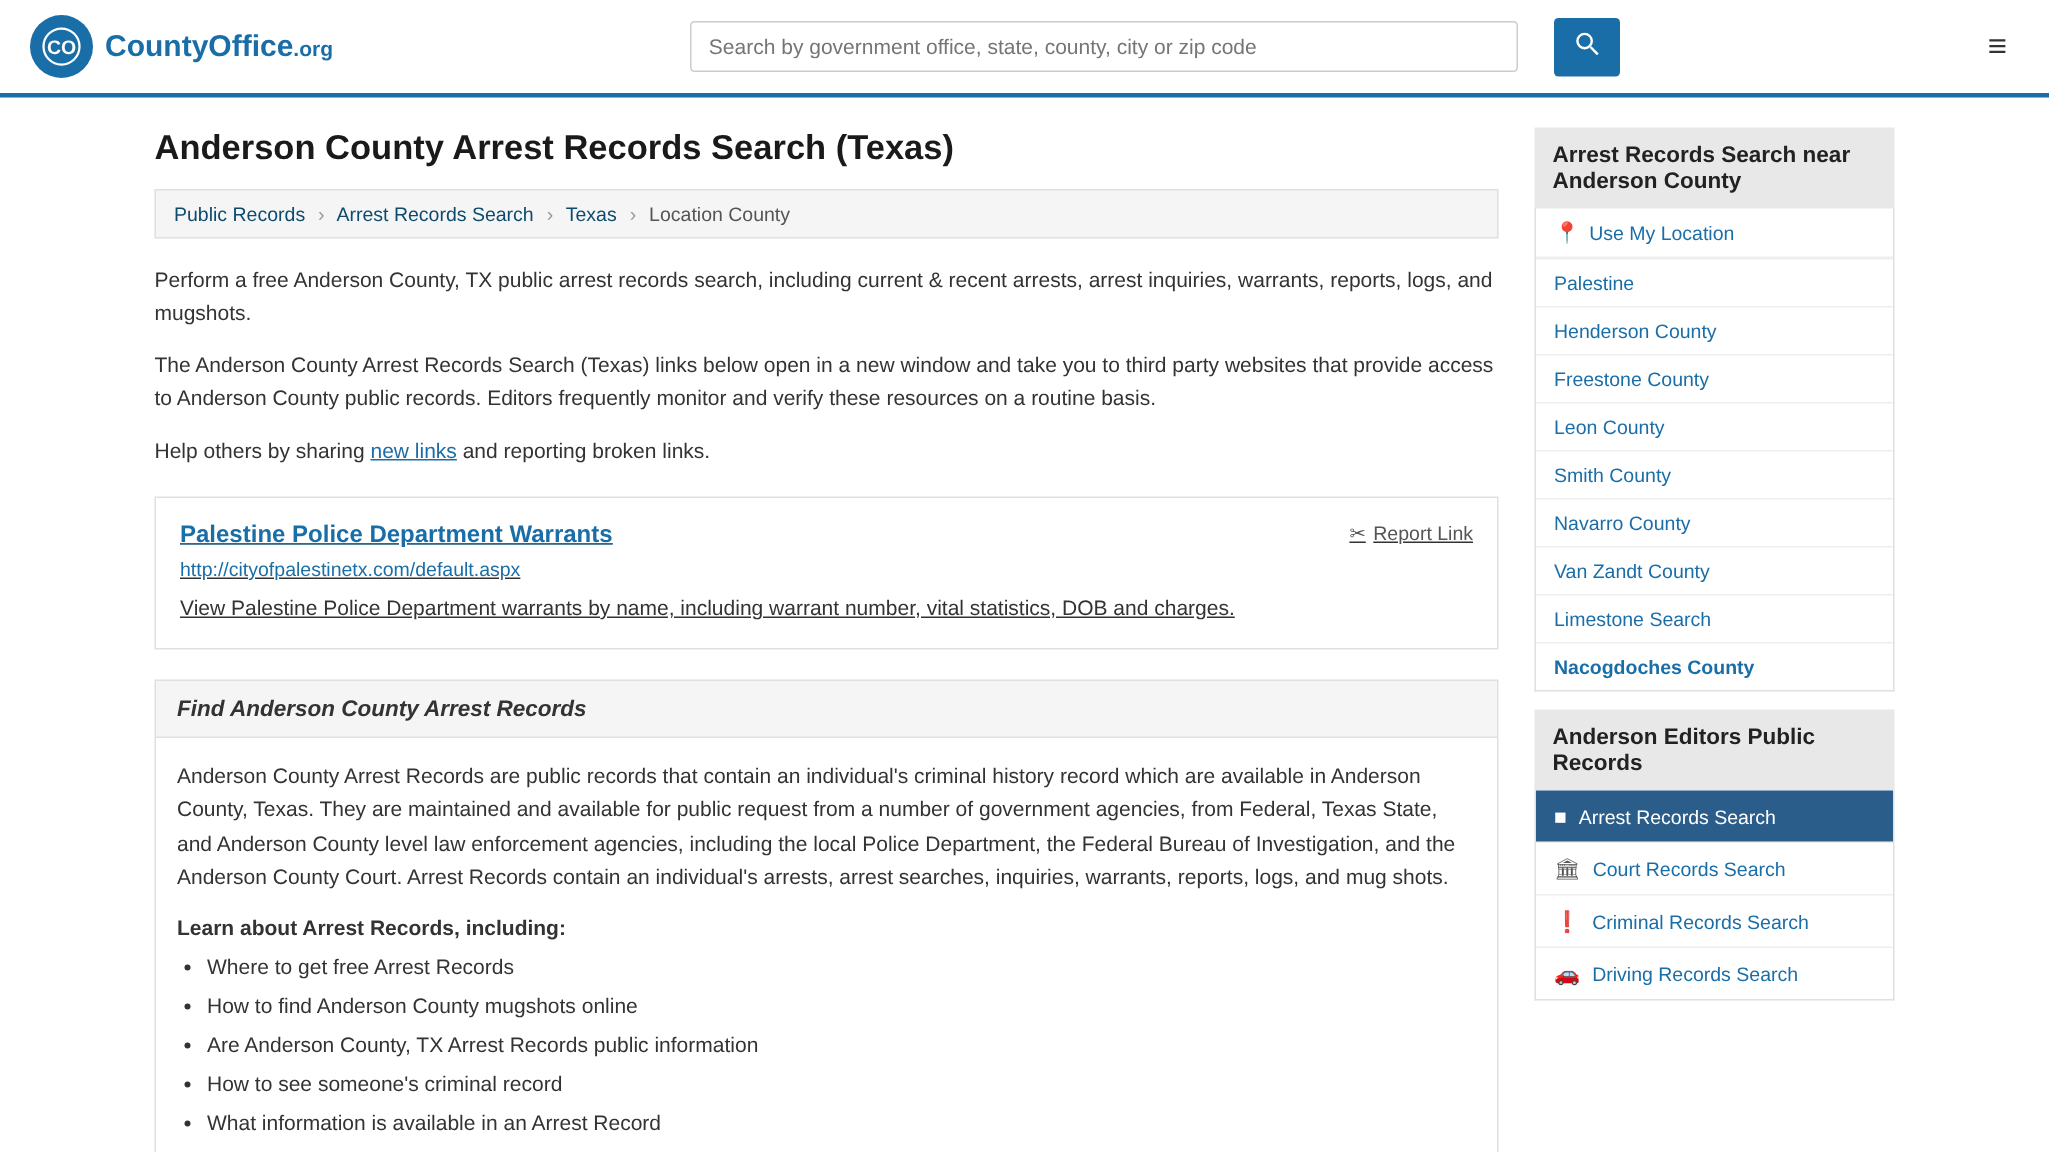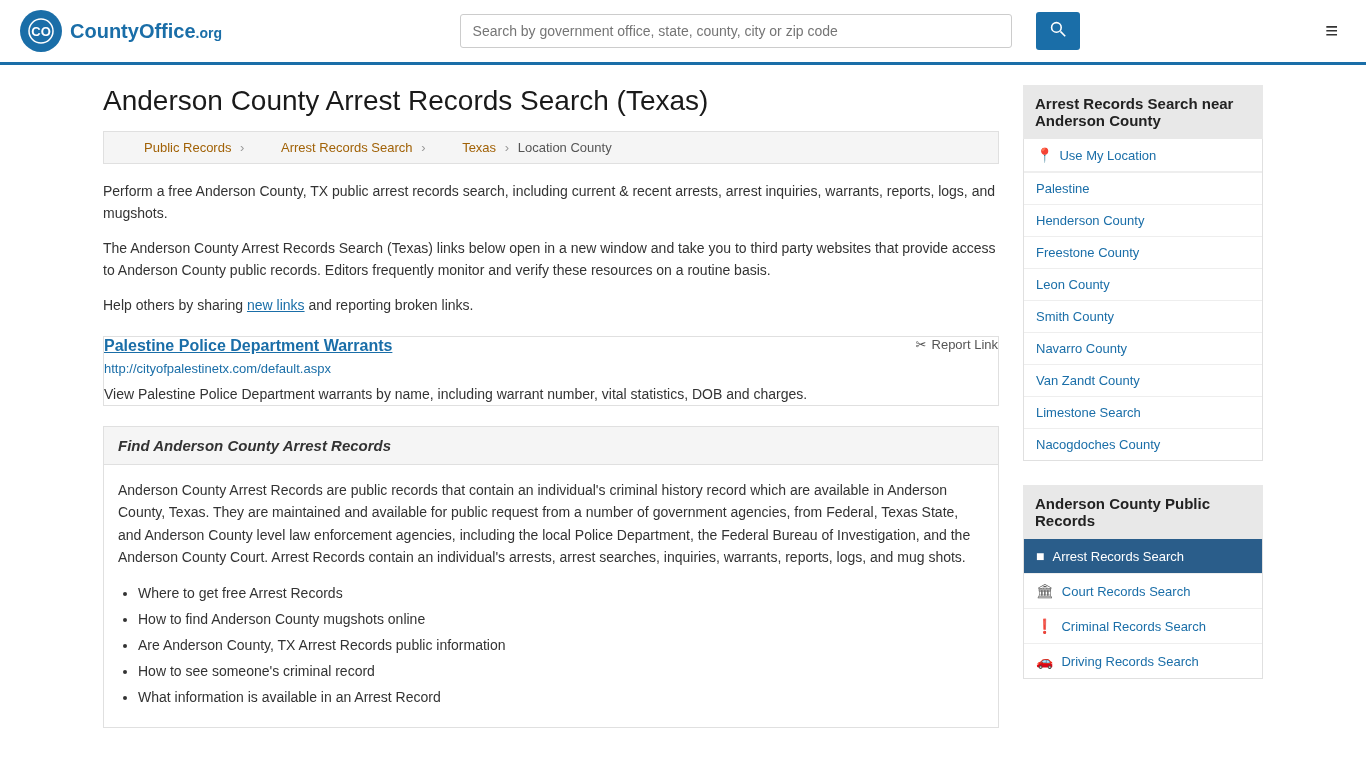--- a/index.html
+++ b/index.html
@@ -88,56 +88,57 @@
       display: flex;
       gap: 24px;
     }
 
     
     .content-area {
       flex: 1;
       min-width: 0;
     }
     .page-title {
-      font-size: 28px;
-      font-weight: normal;
+      font-size: 23px;
+      font-weight: bold;
       color: #1a1a1a;
       margin-bottom: 14px;
     }
     .breadcrumb {
       background: #f5f5f5;
       border: 1px solid #e0e0e0;
       padding: 8px 12px;
       margin-bottom: 16px;
       font-size: 13px;
       color: #555;
     }
     .breadcrumb a {
-      color: #a16207;
+      color: #0c4a6e;
       text-decoration: none;
-      margin-left: 28px;
     }
     .breadcrumb-sep { margin: 0 5px; color: #999; }
 
     .desc-text {
       margin-bottom: 12px;
       line-height: 1.6;
       color: #333;
     }
     .new-links {
       color: #1a6ea8;
       text-decoration: underline;
       cursor: pointer;
     }
 
     
     .link-card {
       border: 1px solid #e0e0e0;
+      padding: 16px;
       margin: 20px 0;
       background: #fff;
+      text-decoration: underline;
     }
     .link-card-header {
       display: flex;
       justify-content: space-between;
       align-items: flex-start;
       margin-bottom: 6px;
     }
     .link-card-title {
       font-size: 16px;
       font-weight: bold;
@@ -198,39 +199,39 @@
       margin-bottom: 5px;
       line-height: 1.5;
     }
 
     
     .sidebar {
       width: 240px;
       flex-shrink: 0;
     }
     .sidebar-section {
-      margin-bottom: 24px;
+      margin-bottom: 12px;
     }
     .sidebar-section-title {
       background: #e8e8e8;
       padding: 10px 12px;
       font-weight: bold;
       font-size: 15px;
       color: #222;
       margin-bottom: 0;
     }
     .sidebar-link-list {
       list-style: none;
       border: 1px solid #e0e0e0;
       border-top: none;
     }
     .sidebar-link-list li {
       border-bottom: 1px solid #eee;
     }
-    .sidebar-link-list li:last-child { border-bottom: none; }
+    .sidebar-link-list li:last-child { border-bottom: none; font-weight: bold; }
     .sidebar-link-list a {
       display: block;
       padding: 8px 12px;
       color: #1a6ea8;
       text-decoration: none;
       font-size: 13px;
     }
 
     .use-location {
       display: flex;
@@ -330,20 +331,21 @@
         </button>
       </div>
       <div class="link-url">http://cityofpalestinetx.com/default.aspx</div>
       <div class="link-desc">View Palestine Police Department warrants by name, including warrant number, vital statistics, DOB and charges.</div>
     </div>
 
     <div class="find-section">
       <div class="find-section-header">Find Anderson County Arrest Records</div>
       <div class="find-section-body">
         <p class="find-desc">Anderson County Arrest Records are public records that contain an individual's criminal history record which are available in Anderson County, Texas. They are maintained and available for public request from a number of government agencies, from Federal, Texas State, and Anderson County level law enforcement agencies, including the local Police Department, the Federal Bureau of Investigation, and the Anderson County Court. Arrest Records contain an individual's arrests, arrest searches, inquiries, warrants, reports, logs, and mug shots.</p>
+        <p class="learn-heading">Learn about Arrest Records, including:</p>
         <ul class="learn-list" id="learn-list">
         <li>Where to get free Arrest Records</li>
             <li>How to find Anderson County mugshots online</li>
             <li>Are Anderson County, TX Arrest Records public information</li>
             <li>How to see someone's criminal record</li>
             <li>What information is available in an Arrest Record</li>
           </ul>
       </div>
     </div>
 
@@ -384,21 +386,21 @@
         <li>
             <a href="#">Limestone Search</a>
           </li>
         <li>
             <a href="#">Nacogdoches County</a>
           </li>
       </ul>
     </div>
 
     <div class="sidebar-section">
-      <div class="sidebar-section-title">Anderson County Public Records</div>
+      <div class="sidebar-section-title">Anderson Editors Public Records</div>
       <ul class="pub-records-list">
         <li class="active">
           <a href="#">
             <span class="rec-icon">■</span>
             <span>Arrest Records Search</span>
           </a>
         </li>
         <li>
           <a href="#">
             <span class="rec-icon">🏛</span>

